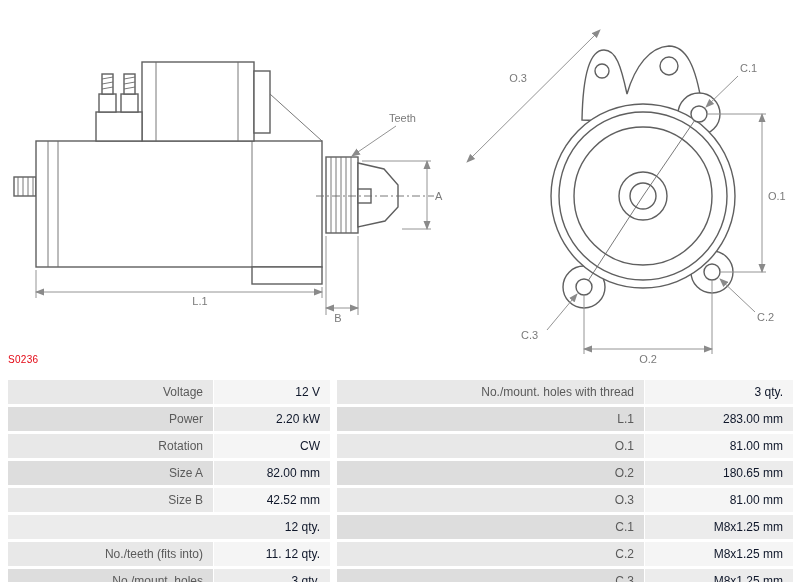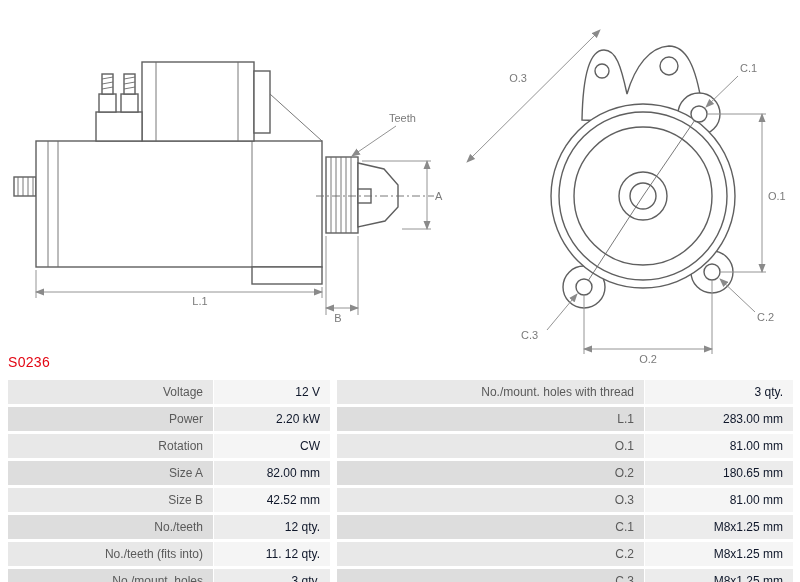--- a/index.html
+++ b/index.html
@@ -9,21 +9,21 @@
 
   .drawing { position:absolute; left:0; top:0; }
 
   
   .ol   { fill:#ffffff; stroke:#5f5f5f; stroke-width:1.4; }
   .oln  { fill:none;    stroke:#5f5f5f; stroke-width:1.4; }
   .thin { fill:none;    stroke:#6a6a6a; stroke-width:0.9; }
   .dim  { fill:none;    stroke:#949494; stroke-width:1; }
   .dimtxt { fill:#7a7a7a; font-size:11px; font-family:"Liberation Sans","DejaVu Sans",sans-serif; }
 
-  .part-number { position:absolute; left:8px; top:354px; font-size:14px; color:#e30613; letter-spacing:.3px; }
+  .part-number { position:absolute; left:8px; top:354px; font-size:10px; color:#e30613; letter-spacing:.3px; }
 
   .spec-tables { position:absolute; left:8px; top:380px; width:785px; display:flex; gap:7px; }
   .spec-table { display:flex; flex-direction:column; gap:3px; }
   .spec-table.tleft  { width:322px; flex:0 0 322px; }
   .spec-table.tright { flex:1; }
   .row  { display:flex; gap:1px; height:24px; }
   .cell { display:flex; align-items:center; justify-content:flex-end; padding-right:10px; font-size:12px; }
   .tleft  .cell.label { width:205px; flex:0 0 205px; }
   .tright .cell.label { width:307px; flex:0 0 307px; }
   .cell.value { flex:1; }
@@ -186,21 +186,20 @@
       </div>
       <div class="row even">
         <div class="cell label">Size A</div>
         <div class="cell value">82.00 mm</div>
       </div>
       <div class="row odd">
         <div class="cell label">Size B</div>
         <div class="cell value">42.52 mm</div>
       </div>
       <div class="row even">
-        <div class="cell label">No./teeth</div>
         <div class="cell value">12 qty.</div>
       </div>
       <div class="row odd">
         <div class="cell label">No./teeth (fits into)</div>
         <div class="cell value">11. 12 qty.</div>
       </div>
       <div class="row even">
         <div class="cell label">No./mount. holes</div>
         <div class="cell value">3 qty.</div>
       </div>

